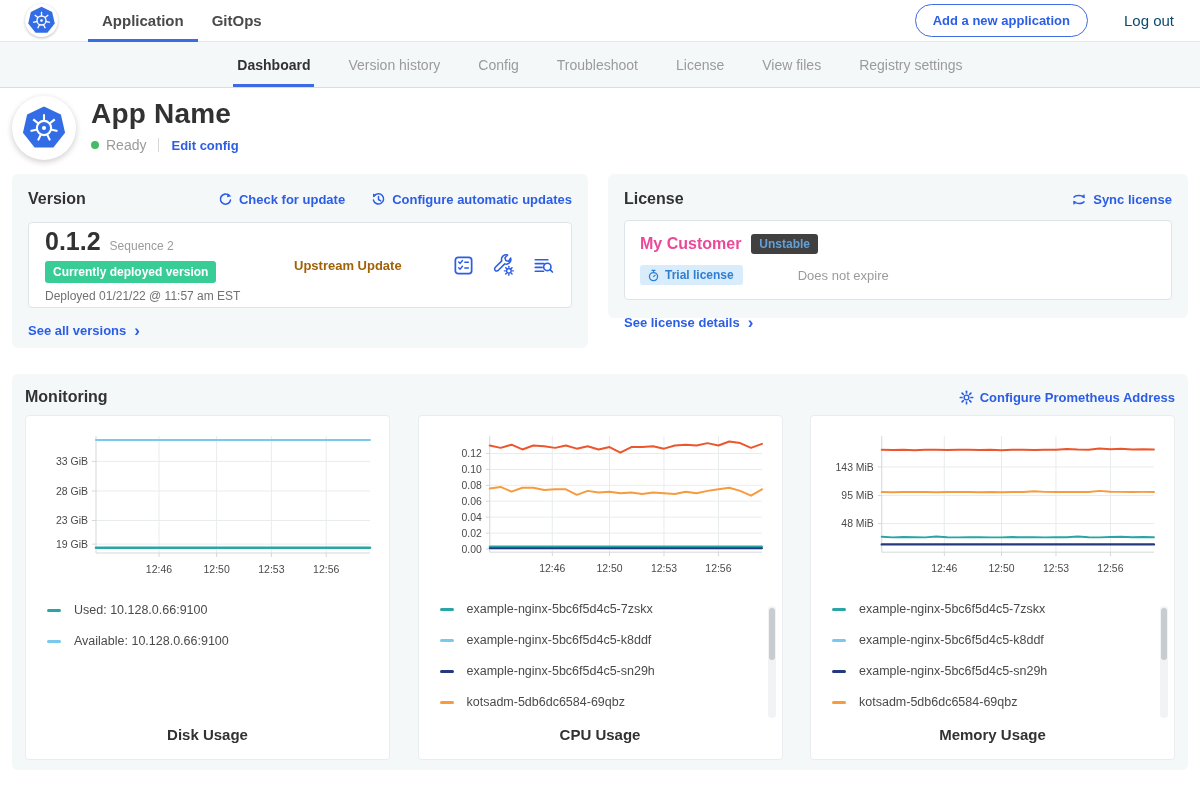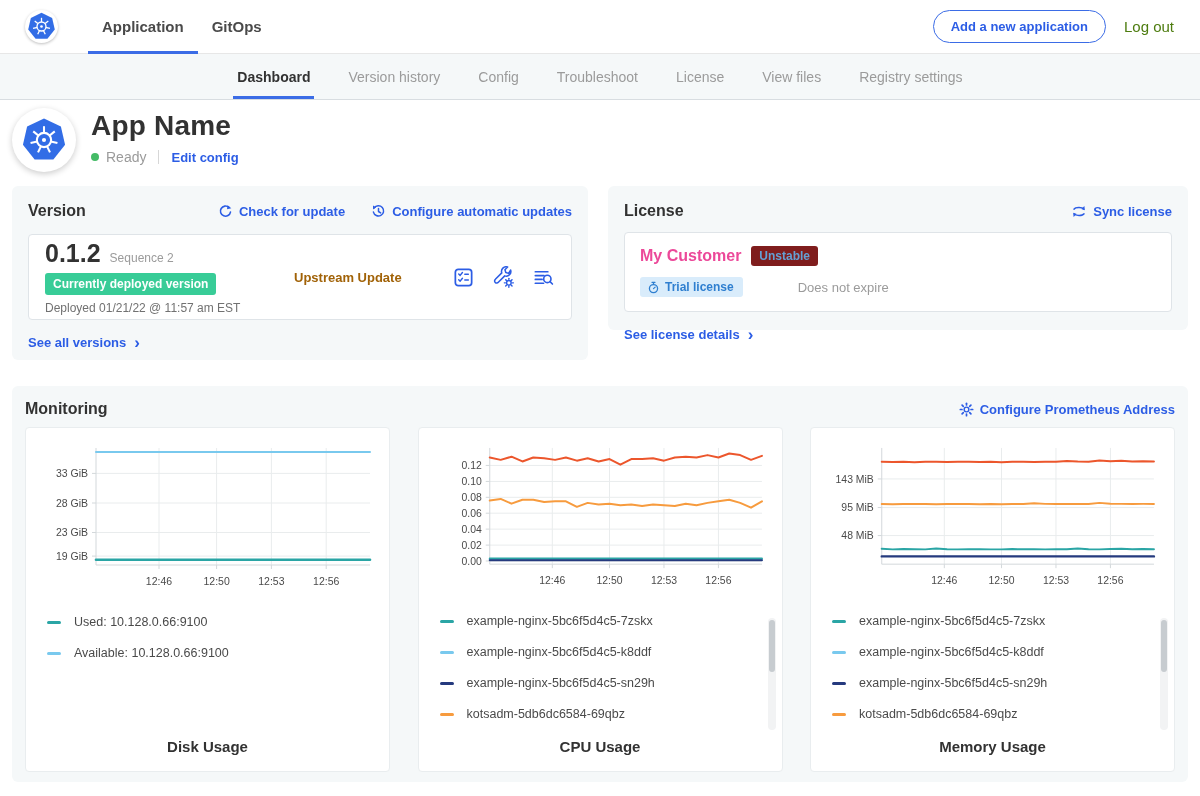--- a/index.html
+++ b/index.html
@@ -3,28 +3,28 @@
 <meta charset="utf-8">
 <style>
   * { box-sizing: border-box; margin: 0; padding: 0; }
   html,body { width:1200px; height:796px; }
   body {
     font-family: "Liberation Sans", sans-serif;
     background:#ffffff; color:#323232; overflow:hidden;
   }
 
   
-  .topnav { height:54px; display:flex; align-items:stretch; border-bottom:1px solid #e7e7e7; padding:0 26px 0 25px; background:#fff; }
+  .topnav { height:42px; display:flex; align-items:stretch; border-bottom:1px solid #e7e7e7; padding:0 26px 0 25px; background:#fff; }
   .nav-logo-wrap { display:flex; align-items:center; margin-right:30px; }
   .nav-logo { width:33px; height:33px; border-radius:50%; background:#fff; box-shadow:0 1px 3px rgba(0,0,0,.25); display:flex; align-items:center; justify-content:center; }
   .topnav .tab { display:flex; align-items:center; padding:0 14px; font-size:15px; font-weight:bold; color:#4a4a4a; cursor:pointer; position:relative; }
   .topnav .tab.active::after { content:""; position:absolute; left:0; right:0; bottom:-1px; height:3px; background:#3b6ce6; }
   .topnav-spacer { flex:1; }
   .add-app-btn { align-self:center; border:1px solid #3b6ce6; background:#fff; color:#2c5de5; font-weight:bold; font-size:13px; padding:8px 17px; border-radius:18px; cursor:pointer; font-family:inherit; }
-  .logout { align-self:center; margin-left:18px; font-size:15px; color:#4d7c0f; cursor:pointer; }
+  .logout { align-self:center; margin-left:36px; font-size:15px; color:#0c4a6e; cursor:pointer; }
 
   
   .subnav { height:46px; background:#f5f8f9; border-bottom:1px solid #d8dde1; display:flex; justify-content:center; gap:38px; }
   .subnav .snav-item { display:flex; align-items:center; font-size:14px; color:#9b9b9b; cursor:pointer; position:relative; }
   .subnav .snav-item.active { color:#323232; font-weight:bold; }
   .subnav .snav-item.active::after { content:""; position:absolute; left:-4px; right:-4px; bottom:0; height:3px; background:#3b6ce6; }
 
   
   .app-header { display:flex; padding:8px 0 10px 12px; }
   .app-avatar { width:64px; height:64px; border-radius:50%; background:#fff; box-shadow:0 2px 6px rgba(0,0,0,.2); display:flex; align-items:center; justify-content:center; }
@@ -54,21 +54,21 @@
   .deployed-badge { display:inline-block; margin-top:5px; background:#38cc97; color:#fff; font-size:12px; font-weight:bold; padding:4px 8px; border-radius:3px; }
   .deployed-at { margin-top:6px; font-size:12px; color:#717171; }
   .ver-source { flex:1; font-size:13px; font-weight:bold; color:#a16207; }
   .ver-actions { display:flex; gap:17px; align-items:center; }
   .icon-btn { background:none; border:none; color:#2c5de5; cursor:pointer; padding:0; line-height:0; }
   .see-link { margin-top:13px; }
 
   .license-inner { margin-top:12px; padding:13px 15px 14px; }
   .lic-row1 { display:flex; align-items:center; }
   .customer-name { font-size:16px; font-weight:bold; color:#ec4899; }
-  .channel-badge { margin-left:10px; background:#7f1d1d; color:#64a0d4; font-size:12px; font-weight:bold; padding:3px 8px; border-radius:3px; }
+  .channel-badge { margin-left:10px; background:#404040; color:#64a0d4; font-size:12px; font-weight:bold; padding:3px 8px; border-radius:3px; }
   .lic-row2 { display:flex; align-items:center; margin-top:11px;gap:45px; }
   .trial-badge { background:#d9ecfb; color:#2f7fd0; font-size:12px; font-weight:bold; padding:3px 9px 3px 7px; border-radius:3px; display:inline-flex; align-items:center; gap:5px; }
   .expiry { margin-left:10px; font-size:13px; color:#9b9b9b; }
 
   
   .monitoring-card { margin:26px 12px 0; background:#f5f8f9; border-radius:6px; padding:14px 13px 13px; height:396px; }
   .charts-row { display:flex; justify-content:space-between; margin-top:9px; }
   .chart-panel { width:365px; height:345px; background:#fff; border:1px solid #e9edef; border-radius:4px; padding:12px 12px 13px; display:flex; flex-direction:column; position:relative; }
   .chart-svg { width:340px; height:152px; }
   .chart-svg .grid { stroke:#e9eced; stroke-width:1; }

